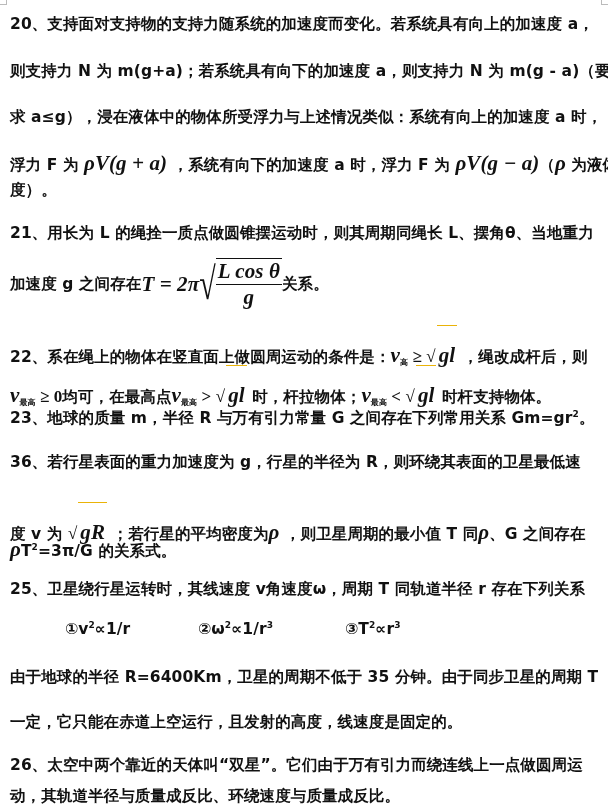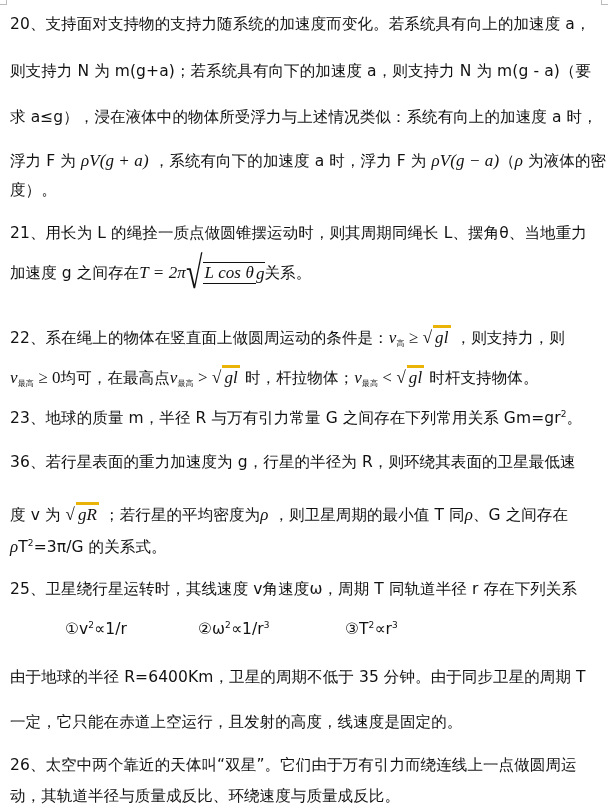--- a/index.html
+++ b/index.html
@@ -1,23 +1,23 @@
 <!DOCTYPE html>
 <html><head>
 <meta charset="utf-8">
 <style>
 html,body{margin:0;padding:0;background:#fff;}
 body{width:608px;height:805px;overflow:hidden;position:relative;font-family:"DejaVu Sans",sans-serif;color:#111;}
-.line{position:absolute;left:10px;font-size:15.5px;white-space:nowrap;letter-spacing:0.1px;}
-.m{font-family:"Liberation Serif",serif;font-style:italic;font-size:17px;}
+.line{position:absolute;left:10px;font-size:15.5px;white-space:nowrap;letter-spacing:0.1px;font-weight:bold;}
+.m{font-family:"Liberation Serif",serif;font-style:italic;font-size:21px;}
 .mr{font-family:"Liberation Serif",serif;font-size:17px;}
 .sub{font-size:8px;vertical-align:-3px;font-style:normal;font-family:"DejaVu Sans",sans-serif;}
 .sup{font-size:9px;vertical-align:6px;}
-.sqrt{display:inline-block;border-top:3px solid #eab308;padding:0 2px;margin-left:1px;}
-.frac{display:inline-flex;flex-direction:row;align-items:center;vertical-align:middle;}
+.sqrt{display:inline-block;border-top:1px solid #eab308;padding:17px 2px;margin-left:1px;}
+.frac{display:inline-flex;flex-direction:column;align-items:center;vertical-align:middle;}
 .frac .n{border-bottom:1px solid #111;padding:0 2px;}
 .bigsqrt{display:inline-flex;align-items:center;vertical-align:middle;}
 .rad{font-size:30px;font-family:"Liberation Serif",serif;line-height:1;transform:scaleY(1.5);}
 .cornerL{position:absolute;left:0;top:0;width:6px;height:4px;border-right:1px solid #bbb;border-bottom:1px solid #bbb;}
 .cornerR{position:absolute;right:0;top:0;width:6px;height:4px;border-left:1px solid #bbb;border-bottom:1px solid #bbb;}
 </style>
 </head>
 <body>
 
 <div class="cornerL"></div>
@@ -39,21 +39,21 @@
     <span class="rad">√</span>
     <span class="frac" style="border-top:1px solid #111">
       <span class="n m">L cos θ</span>
       <span class="m">g</span>
     </span>
   </span>
   <span> 关系。</span>
 </div>
 
 <div class="line" style="top:325px">
-  <span>22、系在绳上的物体在竖直面上做圆周运动的条件是：</span><span class="m">v</span><span class="sub">高</span><span class="mr"> ≥ </span><span class="mr">√</span><span class="m sqrt">gl</span><span> ，则支持力，则</span>
+  <span>22、系在绳上的物体在竖直面上做圆周运动的条件是：</span><span class="m">v</span><span class="sub">高</span><span class="mr"> ≥ </span><span class="mr">√</span><span class="m sqrt">gl</span><span> ，绳改成杆后，则</span>
 </div>
 <div class="line" style="top:365px">
   <span class="m">v</span><span class="sub">最高</span><span class="mr"> ≥ 0</span><span>均可，在最高点</span><span class="m">v</span><span class="sub">最高</span><span class="mr"> &gt; </span><span class="mr">√</span><span class="m sqrt">gl</span><span> 时，杆拉物体；</span><span class="m">v</span><span class="sub">最高</span><span class="mr"> &lt; </span><span class="mr">√</span><span class="m sqrt">gl</span><span> 时杆支持物体。</span>
 </div>
 
 <div class="line" style="top:408px">
   <span>23、地球的质量 m，半径 R 与万有引力常量 G 之间存在下列常用关系 Gm=gr</span><span class="sup">2</span><span>。</span>
 </div>
 
 <div class="line" style="top:452px">36、若行星表面的重力加速度为  g，行星的半径为 R，则环绕其表面的卫星最低速</div>

